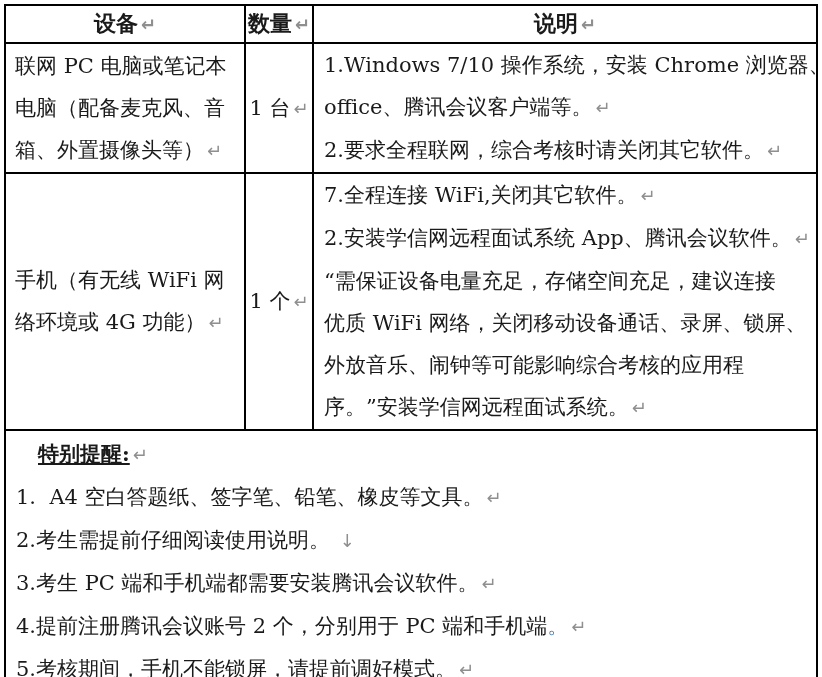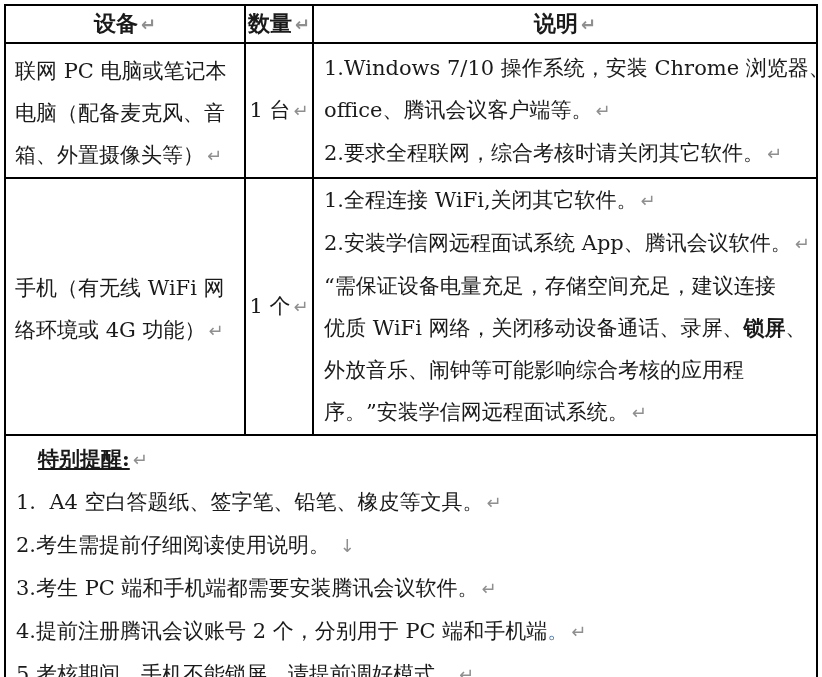--- a/index.html
+++ b/index.html
@@ -10,25 +10,25 @@
   table.equip{
     border-collapse:collapse;table-layout:fixed;width:100%;height:100%;
   }
   td,th{border:2px solid #000;padding:0;vertical-align:middle;box-sizing:border-box;}
   th{font-size:22px;font-weight:bold;text-align:center;}
   .hdr-row{height:38px;}
   .row1{height:126px;}
   .row2{height:252px;}
   .line{line-height:42px;font-size:21px;white-space:pre;}
   .txt{white-space:pre;}
-  .device-cell{padding:6px 4px 0 9px;}
+  .device-cell{padding:0 4px 0 9px;}
   .desc-cell{padding:0 12px 0 10px;}
   .qty-cell{text-align:center;margin-left:25px;}
   .mark{color:#8f8f8f;font-family:"DejaVu Sans",sans-serif;font-size:18px;padding-left:3px;}
-  .bold{font-weight:bold;}
+  .bold{font-weight:normal;}
   .title-underline{font-weight:bold;text-decoration:underline;margin-left:22px;}
   .blue{color:#4472a4;}
   .notes-cell{vertical-align:top;padding:2px 4px 0 10px;}
 </style>
 </head>
 <body>
 
 <div class="page">
   <table class="equip">
     <colgroup>
@@ -62,21 +62,21 @@
 
     <tr class="row2">
       <td class="device-cell">
         <div class="line"><span class="txt">手机（有无线 WiFi 网</span></div>
         <div class="line"><span class="txt">络环境或 4G 功能）</span><span class="mark">↵</span></div>
       </td>
       <td class="qty-cell">
         <div class="line"><span class="txt">1 个</span><span class="mark">↵</span></div>
       </td>
       <td class="desc-cell">
-        <div class="line"><span class="txt">1.全程连接 WiFi,关闭其它软件。</span><span class="mark">↵</span></div>
+        <div class="line"><span class="txt">7.全程连接 WiFi,关闭其它软件。</span><span class="mark">↵</span></div>
         <div class="line"><span class="txt">2.安装学信网远程面试系统 App、腾讯会议软件。</span><span class="mark">↵</span></div>
         <div class="line"><span class="txt">“需保证设备电量充足，存储空间充足，建议连接</span></div>
         <div class="line"><span class="txt">优质 WiFi 网络，关闭移动设备通话、录屏、</span><span class="txt bold">锁屏</span><span class="txt">、</span></div>
         <div class="line"><span class="txt">外放音乐、闹钟等可能影响综合考核的应用程</span></div>
         <div class="line"><span class="txt">序。”安装学信网远程面试系统。</span><span class="mark">↵</span></div>
       </td>
     </tr>
 
     <tr>
       <td class="notes-cell" colspan="3">

